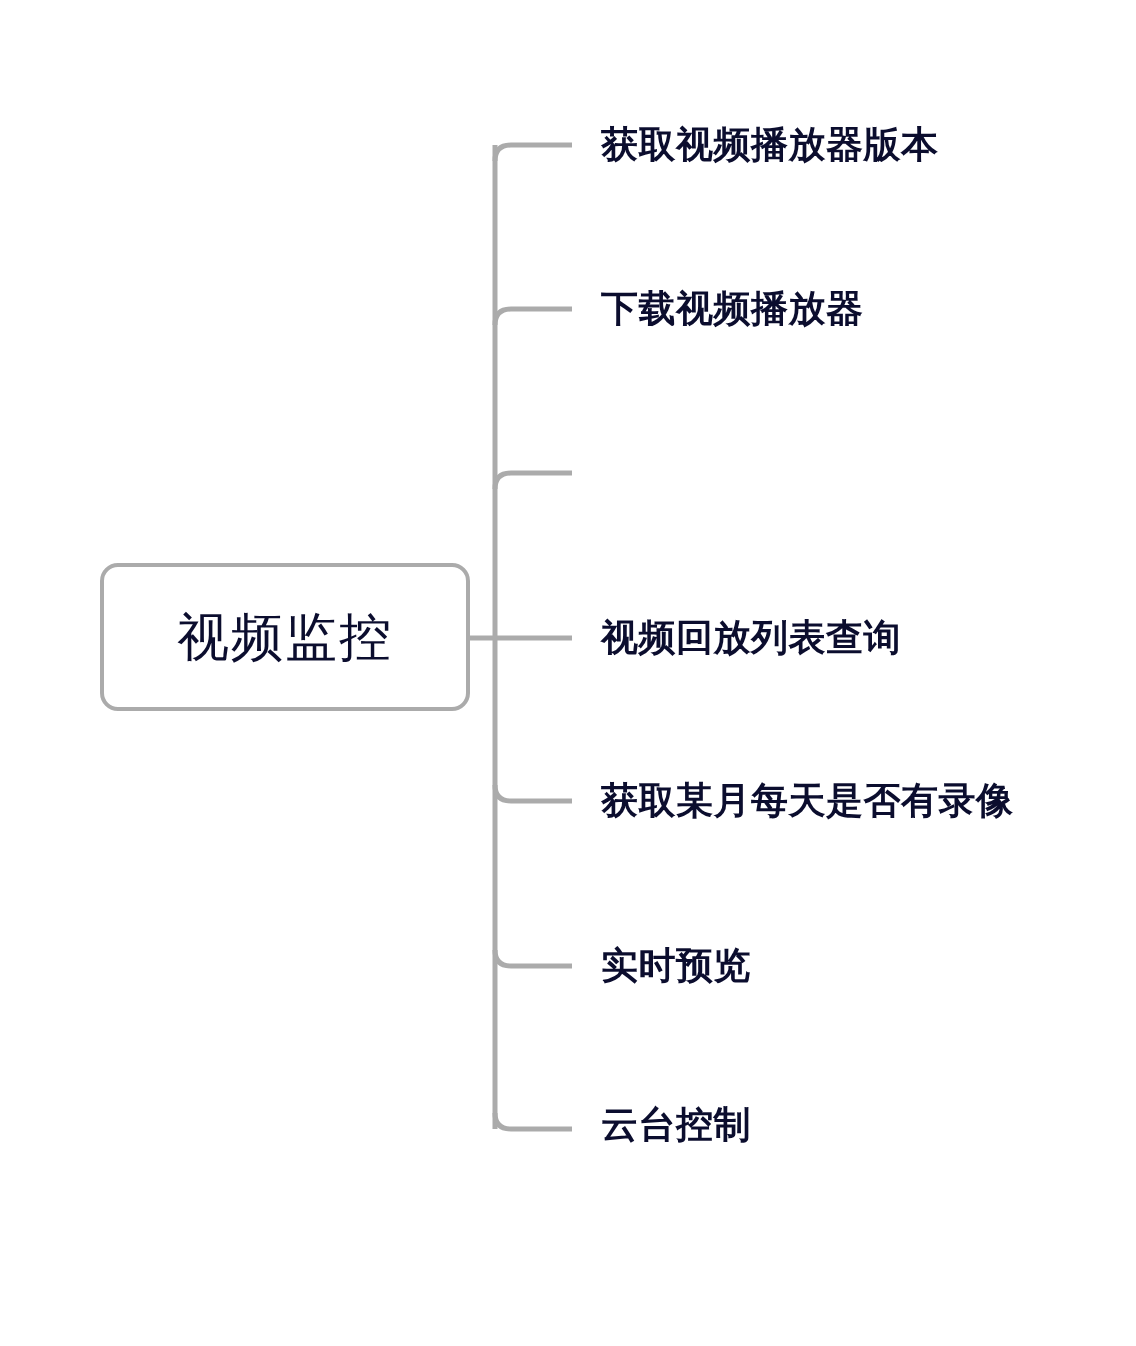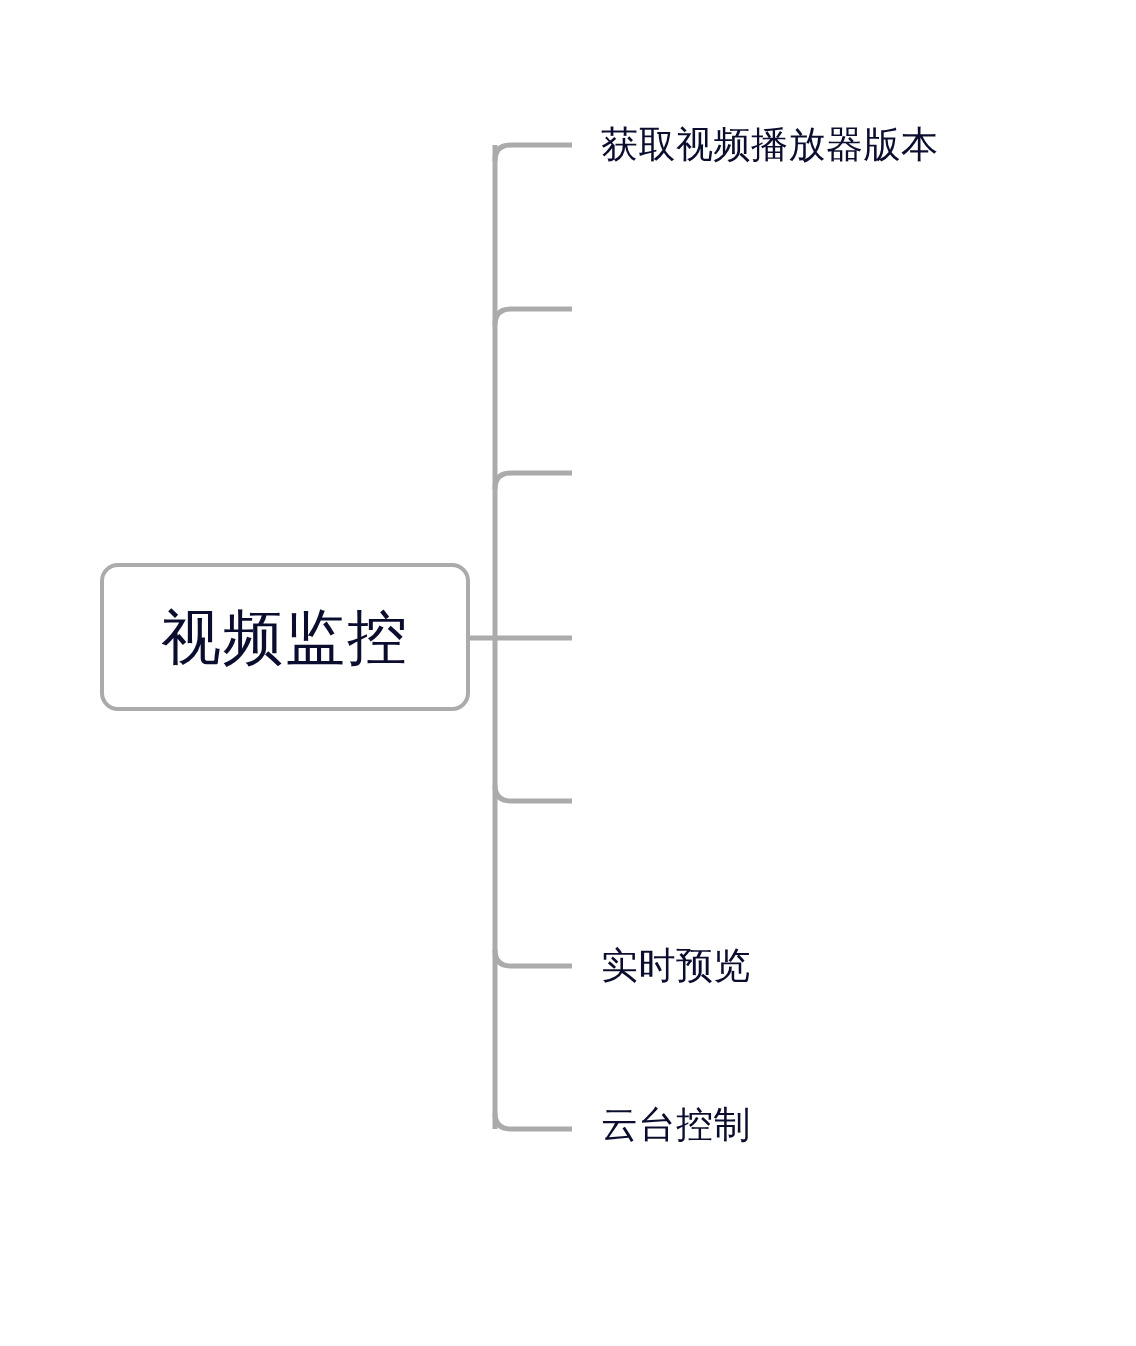--- a/index.html
+++ b/index.html
@@ -34,35 +34,36 @@
     height: 148px;
     box-sizing: border-box;
     border: 4px solid #ababab;
     border-radius: 18px;
     background: #ffffff;
     display: flex;
     align-items: center;
     justify-content: center;
   }
   .root-label {
-    font-size: 60px;
+    font-size: 52px;
     line-height: 1;
     color: #0b0d2e;
     letter-spacing: 2px;
     white-space: nowrap;
   }
   .branch-label {
     position: absolute;
     left: 601px;
     transform: translateY(-50%);
     font-size: 37px;
     line-height: 1.1;
     color: #0b0d2e;
     white-space: nowrap;
     letter-spacing: 0.5px;
+    font-weight: bold;
   }
 </style>
 </head>
 <body>
 
 <div id="canvas">
 
   <svg id="connectors" viewBox="0 0 1136 1346" width="1136" height="1346" xmlns="http://www.w3.org/2000/svg" aria-hidden="true">
     <g id="connector-group" fill="none" stroke="#ababab" stroke-width="5" stroke-linecap="butt" stroke-linejoin="round">
         <path d="M 495 145 L 495 1129" stroke="#ababab"></path>
@@ -75,16 +76,19 @@
         <path d="M 495 950 Q 495 966 511 966 L 572 966" stroke="#ababab"></path>
         <path d="M 495 1113 Q 495 1129 511 1129 L 572 1129" stroke="#ababab"></path>
       </g>
   </svg>
 
   <div class="root-node">
     <span class="root-label">视频监控</span>
   </div>
 
   <div class="branch-label" style="top:145px">获取视频播放器版本</div>
+  <div class="branch-label" style="top:309px">下载视频播放器</div>
+  <div class="branch-label" style="top:638px">视频回放列表查询</div>
+  <div class="branch-label" style="top:801px">获取某月每天是否有录像</div>
   <div class="branch-label" style="top:966px">实时预览</div>
   <div class="branch-label" style="top:1125px">云台控制</div>
 
 </div>
 
 </body></html>

